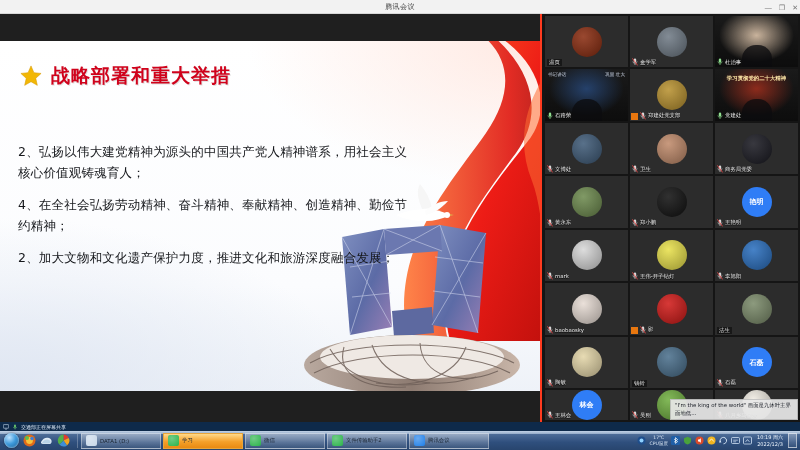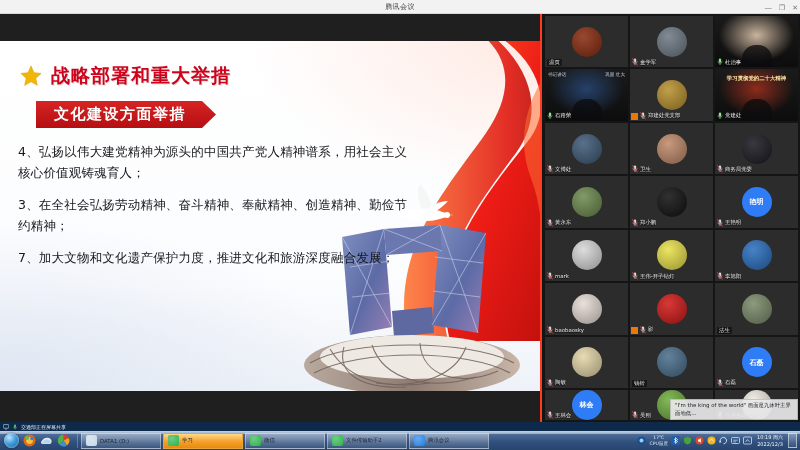--- a/index.html
+++ b/index.html
@@ -260,26 +260,25 @@
         </g>
       </svg>
 
       <div class="slide-head">
         <svg class="star" viewBox="0 0 24 24">
           <polygon points="12,1 15.2,8.4 23,9.2 17.2,14.5 18.9,22.2 12,18.2 5.1,22.2 6.8,14.5 1,9.2 8.8,8.4" fill="#f2b705" stroke="#d99a02" stroke-width=".6"></polygon>
         </svg>
         <span class="head-txt">战略部署和重大举措</span>
       </div>
 
-      <div class="banner">文化建设方面举措</div>
 
       <div class="bullets">
-        <div class="bullet">4、弘扬以伟大建党精神为源头的中国共产党人精神谱系，用社会主义核心价值观铸魂育人；</div>
-        <div class="bullet">3、在全社会弘扬劳动精神、奋斗精神、奉献精神、创造精神、勤俭节约精神；</div>
-        <div class="bullet">7、加大文物和文化遗产保护力度，推进文化和旅游深度融合发展；</div>
+        <div class="bullet">2、弘扬以伟大建党精神为源头的中国共产党人精神谱系，用社会主义核心价值观铸魂育人；</div>
+        <div class="bullet">4、在全社会弘扬劳动精神、奋斗精神、奉献精神、创造精神、勤俭节约精神；</div>
+        <div class="bullet">2、加大文物和文化遗产保护力度，推进文化和旅游深度融合发展；</div>
       </div>
     </div>
   </div>
 
   <div id="grid">
       <div class="tile">
         <div class="av" style="background: radial-gradient(circle at 38% 32%, rgba(255, 255, 255, 0.133), rgba(0, 0, 0, 0.35)), rgb(138, 44, 16);"></div>
         <div class="namebar plain">
           <span class="nm">温页</span>
         </div>

